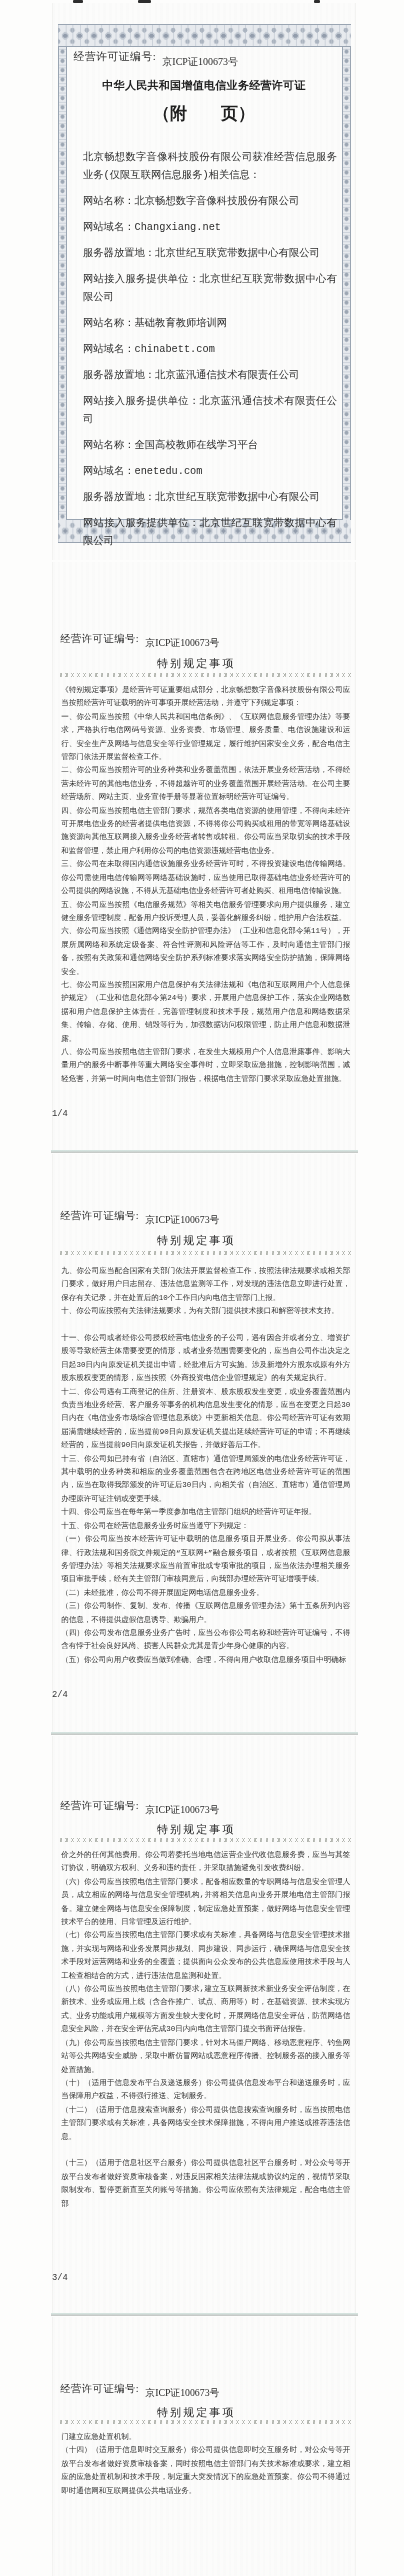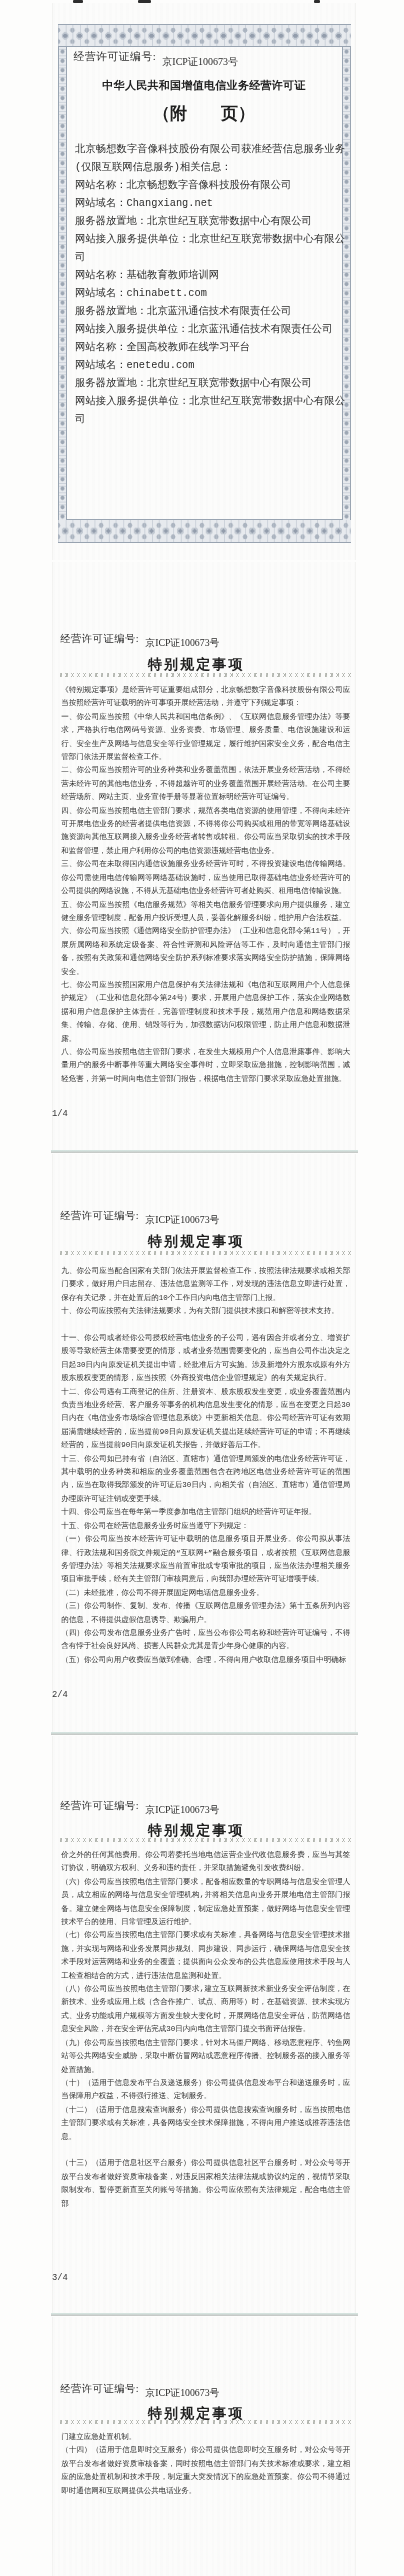--- a/index.html
+++ b/index.html
@@ -53,23 +53,23 @@
   .p2 .lic-value,.p3 .lic-value,.p4 .lic-value,.p5 .lic-value{font-size:9.8px;margin-top:4.6px;}
 
   .cert-title{position:absolute;top:75px;left:10.3px;right:10.3px;text-align:center;
       font-size:11px;font-weight:bold;color:#1f1f1f;letter-spacing:0.3px;
       font-family:"Liberation Serif","DejaVu Serif",serif;}
   .cert-subtitle{position:absolute;top:99px;left:10.3px;right:10.3px;text-align:center;
       font-size:17px;font-weight:bold;color:#1f1f1f;
       font-family:"Liberation Serif","DejaVu Serif",serif;}
   .cert-body{position:absolute;left:23px;top:137px;width:270px;
       font-size:10.3px;line-height:18px;text-align:justify;}
-  .cert-body p{margin:0;}
-
-  .sp-title{position:absolute;left:0;right:15.5px;text-align:center;font-size:14px;font-weight:bold;
+  .cert-body p{margin:8px;}
+
+  .sp-title{position:absolute;left:0;right:15.5px;text-align:center;font-size:11px;font-weight:normal;
       color:#1f1f1f;letter-spacing:2.1px;font-family:"Liberation Serif","DejaVu Serif",serif;}
   .p2 .sp-title{top:94px;}
   .p3 .sp-title{top:79px;}
   .p4 .sp-title{top:86px;}
   .p5 .sp-title{top:88px;}
 
   .sp-divider{position:absolute;left:7.2px;right:4.1px;height:4.1px;opacity:.85;
       background:
         repeating-linear-gradient(118deg,transparent 0 2.1px,#a7aaa3 2.1px 3.1px,transparent 3.1px 5.2px),
         repeating-linear-gradient(62deg,transparent 0 2.1px,#b4b7b0 2.1px 3.1px,transparent 3.1px 5.2px);}

